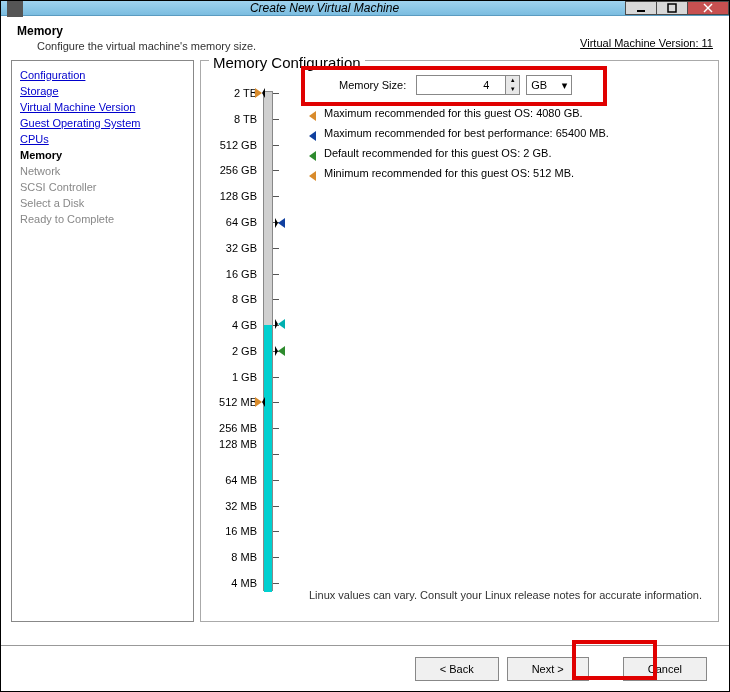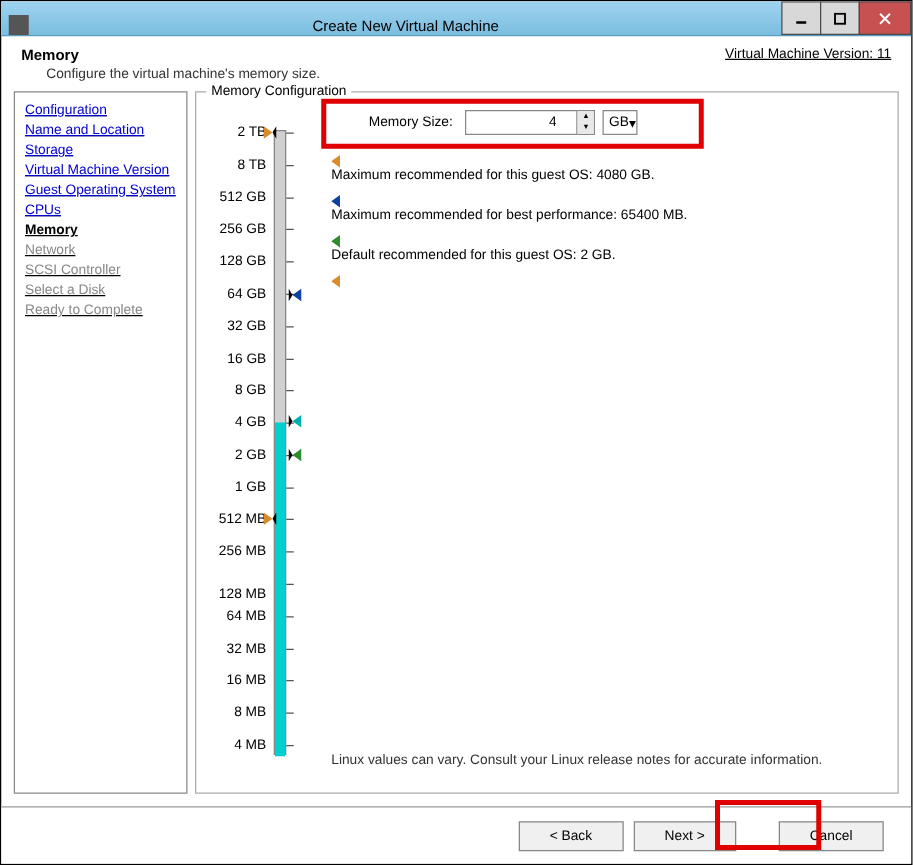--- a/index.html
+++ b/index.html
@@ -1,59 +1,59 @@
 <!DOCTYPE html>
 <html><head>
 <meta charset="utf-8">
 <style>
 * { box-sizing: border-box; margin: 0; padding: 0; }
 body { font-family: "Segoe UI", Tahoma, Arial, sans-serif; font-size: 11px; background: #fff; width: 730px; height: 692px; overflow: hidden; position: relative; border: 1px solid #000; }
 
-.titlebar { height: 28px; background: linear-gradient(#9fd3ef, #7bbde0); display: flex; align-items: flex-end; position: relative; border-bottom: 1px solid #5a9bc0; }
+.titlebar { height: 15px; background: linear-gradient(#9fd3ef, #7bbde0); display: flex; align-items: flex-start; position: relative; border-bottom: 1px solid #5a9bc0; font-style: italic; }
 .title-icon { width: 16px; height: 16px; margin-left: 6px; background: #555; display: inline-block; }
 .title-text { flex: 1; text-align: center; font-size: 12px; color: #000; }
 .win-controls { display: flex; height: 100%; }
 .win-btn { width: 32px; border: 1px solid #4a4a4a; background: #d8d8d8; display: flex; align-items: center; justify-content: center; cursor: pointer; margin-left: -1px; }
 .win-btn.close { background: #c75050; color: #fff; width: 42px; }
 
 .header { padding: 8px 16px 4px; }
 .header-title { font-weight: bold; font-size: 12px; }
 .header-sub { padding-left: 20px; color: #333; margin-top: 2px; }
 .version-info { position: absolute; right: 16px; top: 36px; font-size: 11px; text-decoration: underline; }
 
 .main { display: flex; padding: 4px 10px 4px 10px; height: 570px; }
 
-.sidebar { width: 139px; border: 1px solid #888; padding: 6px 8px; background: #fff; text-decoration: underline; }
+.sidebar { width: 183px; border: 1px solid #888; padding: 6px 8px; background: #fff; }
 .side-link { color: #0000cc; text-decoration: underline; cursor: pointer; display: block; line-height: 16px; }
 .side-current { font-weight: bold; color: #000; line-height: 16px; }
 .side-future { color: #888; line-height: 16px; }
 
 .content { flex: 1; margin-left: 6px; position: relative; }
 .fieldset { border: 1px solid #aaa; height: 100%; position: relative; }
-.legend { position: absolute; top: -7px; left: 8px; background: #fff; padding: 0 4px; font-size: 11px; }
+.legend { position: absolute; top: -7px; left: 8px; background: #fff; padding: 0 4px; font-size: 15px; }
 
 .mem-size-row { position: absolute; left: 110px; top: 14px; display: flex; align-items: center; }
 .mem-label { margin-right: 10px; margin-left: 28px; }
 .mem-input { width: 90px; height: 20px; border: 1px solid #888; text-align: right; padding-right: 16px; font-size: 11px; }
 .spinner { width: 14px; height: 20px; border: 1px solid #888; border-left: none; display: inline-flex; flex-direction: column; margin-right: 6px; }
 .spinner div { flex: 1; font-size: 6px; text-align: center; line-height: 9px; background: #e8e8e8; cursor: pointer; }
-.unit-select { width: 28px; height: 20px; border: 1px solid #888; background: #fff; display: inline-flex; align-items: center; padding: 0 4px; justify-content: space-between; cursor: pointer; }
+.unit-select { width: 46px; height: 20px; border: 1px solid #888; background: #fff; display: inline-flex; align-items: center; padding: 0 4px; justify-content: space-between; cursor: pointer; }
 .highlight-red { position: absolute; border: 4px solid #e00000; }
 .hl1 { left: 100px; top: 5px; width: 306px; height: 40px; }
 .hl2 { left: 571px; top: 639px; width: 85px; height: 40px; }
 
 .slider-area { position: absolute; left: 10px; top: 30px; width: 70px; height: 520px; }
 .slider-track { position: absolute; left: 52px; top: 0; width: 10px; height: 500px; background: #d0d0d0; border: 1px solid #888; }
 .slider-fill { position: absolute; left: 0; width: 100%; background: #00d0d0; }
 .tick-label { position: absolute; right: 24px; text-align: right; width: 48px; line-height: 11px; }
 .tick-mark { position: absolute; left: 62px; width: 6px; height: 1px; background: #555; }
 .marker-tri { position: absolute; width: 0; height: 0; border-style: solid; }
 
 .notes { position: absolute; left: 108px; top: 46px; right: 10px; }
-.note-row { display: flex; align-items: flex-start; margin-bottom: 6px; flex-direction: column; }
+.note-row { display: flex; align-items: flex-start; margin-bottom: 6px; }
 .note-tri { margin-right: 8px; margin-top: 4px; }
 .tri-l { width: 0; height: 0; border-top: 5px solid transparent; border-bottom: 5px solid transparent; }
 
 .footnote { position: absolute; left: 108px; bottom: 20px; right: 10px; color: #333; }
 
 .button-bar { position: absolute; bottom: 0; left: 0; right: 0; height: 46px; border-top: 1px solid #999; display: flex; justify-content: flex-end; align-items: center; padding-right: 22px; gap: 8px; background: #fff; }
 .btn { min-width: 78px; height: 24px; border: 1px solid #888; background: #f0f0f0; cursor: pointer; font-size: 11px; padding: 0 24px; }
 .btn-gap { width: 18px; }
 </style>
 </head>
@@ -84,21 +84,20 @@
 
 <div class="header">
   <div class="header-title">Memory</div>
   <div class="header-sub">Configure the virtual machine's memory size.</div>
 </div>
 <div class="version-info">Virtual Machine Version: 11</div>
 
 <div class="main">
   <div class="sidebar">
     <a class="side-link">Configuration</a>
-    <a class="side-link">Name and Location</a>
     <a class="side-link">Storage</a>
     <a class="side-link">Virtual Machine Version</a>
     <a class="side-link">Guest Operating System</a>
     <a class="side-link">CPUs</a>
     <div class="side-current">Memory</div>
     <div class="side-future">Network</div>
     <div class="side-future">SCSI Controller</div>
     <div class="side-future">Select a Disk</div>
     <div class="side-future">Ready to Complete</div>
   </div>
@@ -148,21 +147,21 @@
             <div class="tick-label" style="top: 229.105px;">4 GB</div>
             <div class="tick-mark" style="top: 234.105px;"></div>
             <div class="tick-label" style="top: 254.895px;">2 GB</div>
             <div class="tick-mark" style="top: 259.895px;"></div>
             <div class="tick-label" style="top: 280.684px;">1 GB</div>
             <div class="tick-mark" style="top: 285.684px;"></div>
             <div class="tick-label" style="top: 306.474px;">512 MB</div>
             <div class="tick-mark" style="top: 311.474px;"></div>
             <div class="tick-label" style="top: 332.263px;">256 MB</div>
             <div class="tick-mark" style="top: 337.263px;"></div>
-            <div class="tick-label" style="top: 366px;">128 MB</div>
+            <div class="tick-label" style="top: 348px;">128 MB</div>
             <div class="tick-mark" style="top: 363.053px;"></div>
             <div class="tick-label" style="top: 383.842px;">64 MB</div>
             <div class="tick-mark" style="top: 388.842px;"></div>
             <div class="tick-label" style="top: 409.632px;">32 MB</div>
             <div class="tick-mark" style="top: 414.632px;"></div>
             <div class="tick-label" style="top: 435.421px;">16 MB</div>
             <div class="tick-mark" style="top: 440.421px;"></div>
             <div class="tick-label" style="top: 461.211px;">8 MB</div>
             <div class="tick-mark" style="top: 466.211px;"></div>
             <div class="tick-label" style="top: 487px;">4 MB</div>
@@ -184,20 +183,21 @@
         <div class="note-row">
           <div class="note-tri tri-l" style="border-right:7px solid #1040a0"></div>
           <div>Maximum recommended for best performance: 65400 MB.</div>
         </div>
         <div class="note-row">
           <div class="note-tri tri-l" style="border-right:7px solid #2e8b2e"></div>
           <div>Default recommended for this guest OS: 2 GB.</div>
         </div>
         <div class="note-row">
           <div class="note-tri tri-l" style="border-right:7px solid #d98b2b"></div>
+          <div>Minimum recommended for this guest OS: 512 MB.</div>
         </div>
       </div>
 
       <div class="footnote">Linux values can vary. Consult your Linux release notes for accurate information.</div>
     </div>
   </div>
 </div>
 
 <div class="button-bar">
   <button class="btn">&lt; Back</button>

